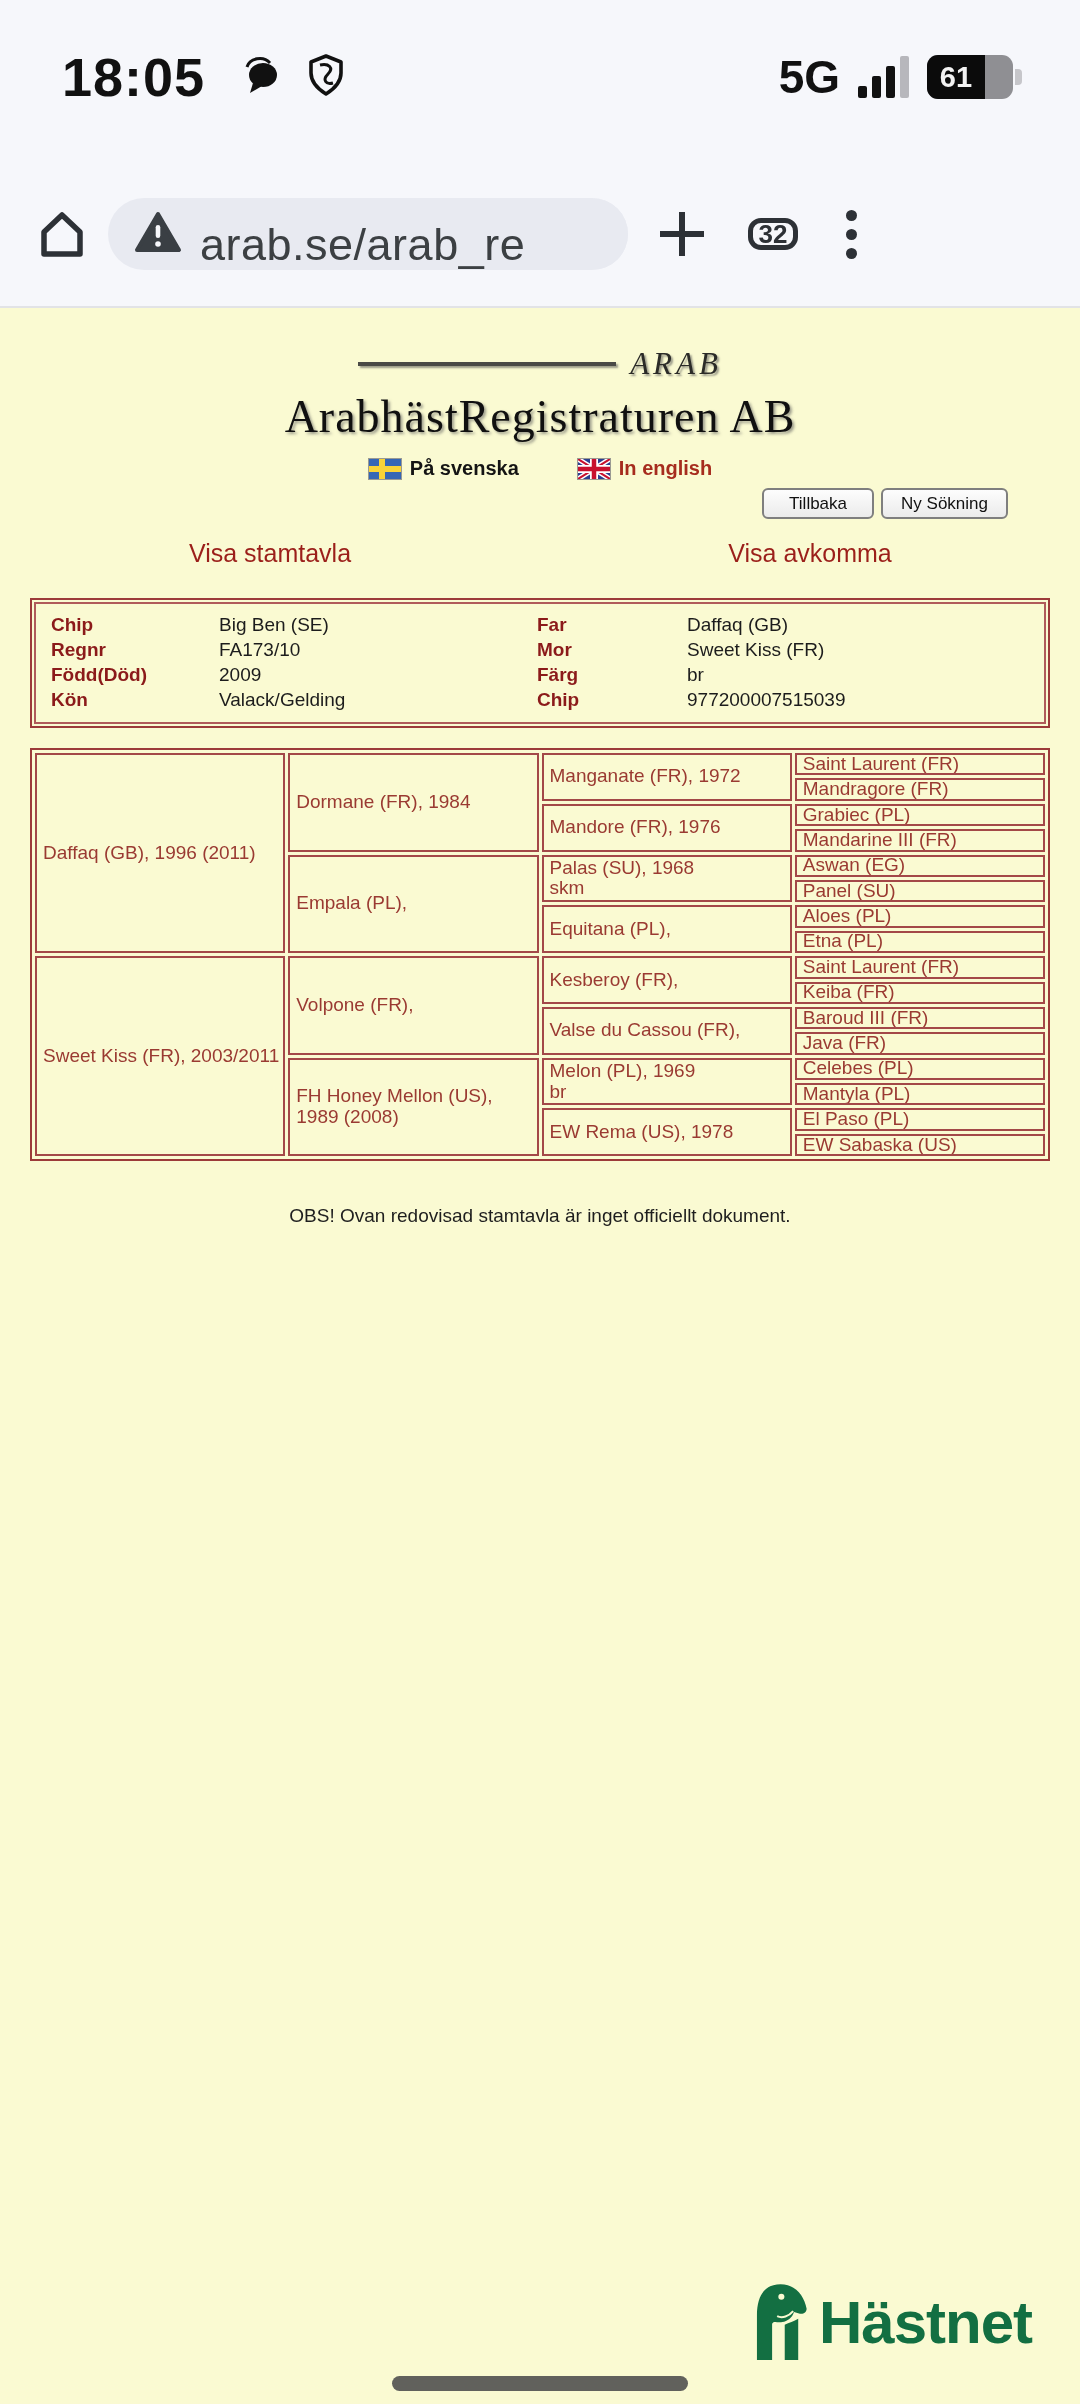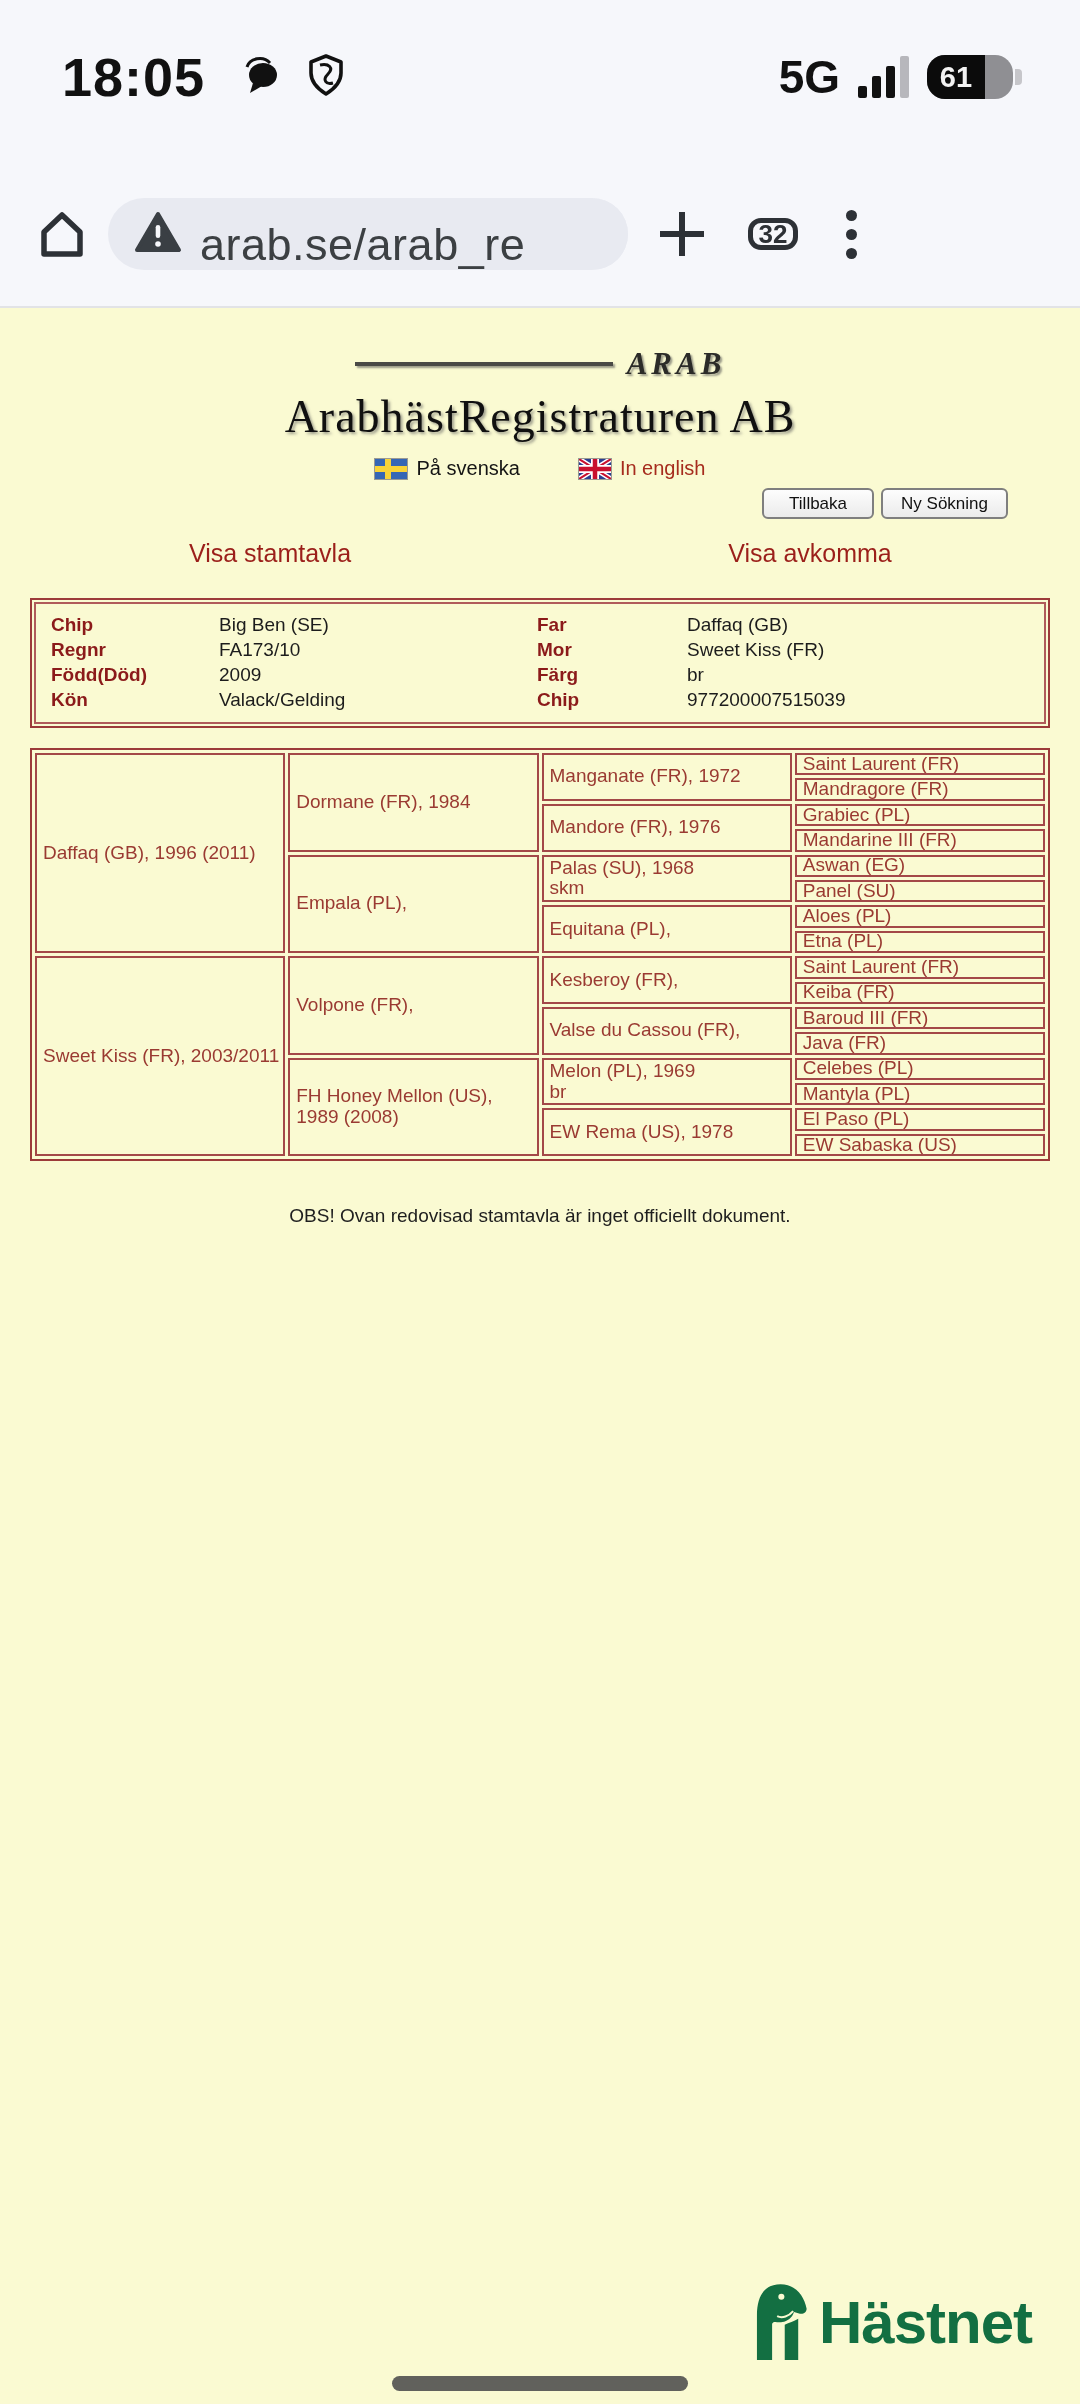--- a/index.html
+++ b/index.html
@@ -20,21 +20,21 @@
   .time { font-size:54px; font-weight:700; letter-spacing:1px; color:#111; }
   .sb-icons { display:flex; align-items:center; gap:26px; margin-left:36px; }
   .sb-right { margin-left:auto; display:flex; align-items:center; gap:18px; }
   .net-type { font-size:46px; font-weight:700; color:#111; }
   .sig { display:flex; align-items:flex-end; gap:5px; height:42px; }
   .sig span { width:9px; background:#111; border-radius:2px; display:block; }
   .sig .s1{height:12px} .sig .s2{height:22px} .sig .s3{height:32px}
   .sig .s4{height:42px; background:#b7b7bc;}
   .battery { display:flex; align-items:center; }
   .batt-body {
-    width:86px; height:44px; border-radius:18px; overflow:hidden;
+    width:86px; height:44px; border-radius:11px; overflow:hidden;
     display:flex; background:#8f8f93;
   }
   .batt-fill {
     width:58px; background:#0b0b0b; color:#f2f2f2;
     font-size:29px; font-weight:700; display:flex; align-items:center; justify-content:center;
   }
   .batt-nub { width:7px; height:16px; background:#c6c6ca; border-radius:0 4px 4px 0; margin-left:2px; }
 
   .toolbar {
     height:190px; display:flex; align-items:center;
@@ -64,30 +64,30 @@
 
   
   .page { padding-top:38px; }
   .mini-logo { display:flex; align-items:center; justify-content:center; gap:14px; }
   .mini-logo .rule {
     width:258px; height:4px; background:#4a4a46;
     box-shadow:2px 2px 2px rgba(80,80,80,.55);
   }
   .mini-logo .arab {
     font-family:"Liberation Serif","DejaVu Serif",serif;
-    font-style:italic; font-weight:700; font-size:31px; letter-spacing:4px; color:#2b2b28;
+    font-style:italic; font-weight:400; font-size:31px; letter-spacing:4px; color:#2b2b28;
     text-shadow:2px 2px 2px rgba(80,80,80,.55);
   }
   .site-title {
     text-align:center; font-family:"Liberation Serif","DejaVu Serif",serif;
     font-size:46px; color:#101010; margin-top:8px; letter-spacing:1px;
     text-shadow:2px 2px 3px rgba(90,90,90,.6);
   }
   .lang-row { display:flex; justify-content:center; align-items:center; gap:14px; margin-top:14px; }
-  .lang { display:flex; align-items:center; gap:8px; }
+  .lang { display:flex; align-items:center; gap:8px;font-weight:bold; }
   .lang + .lang { margin-left:44px; }
   .flag { width:34px; height:22px; border:1px solid #9a9a93; box-shadow:1px 1px 0 #d8d8cd inset; }
   .lang-sv-label { font-size:20px; color:#141414; }
   .lang-en-label { font-size:20px; color:#a62c1e; }
   .btn-row { display:flex; justify-content:flex-end; gap:7px; padding-right:72px; margin-top:8px; }
   .btn {
     height:31px; padding:0 18px; font-size:17px; color:#111;
     background:linear-gradient(#fdfdfd,#ebebeb); border:2px solid #7f7f7f; border-radius:6px;
     display:flex; align-items:center; justify-content:center;
     font-family:"Liberation Sans","DejaVu Sans",sans-serif;

